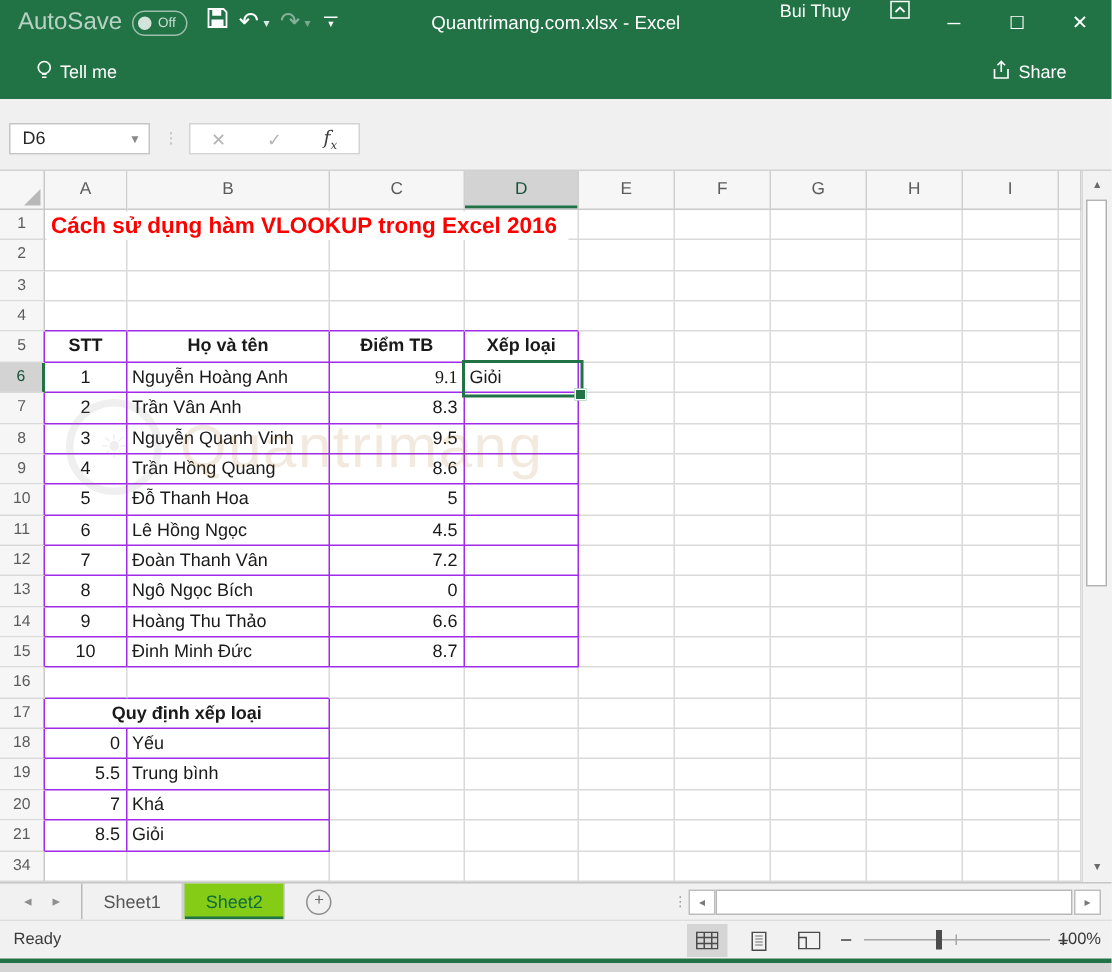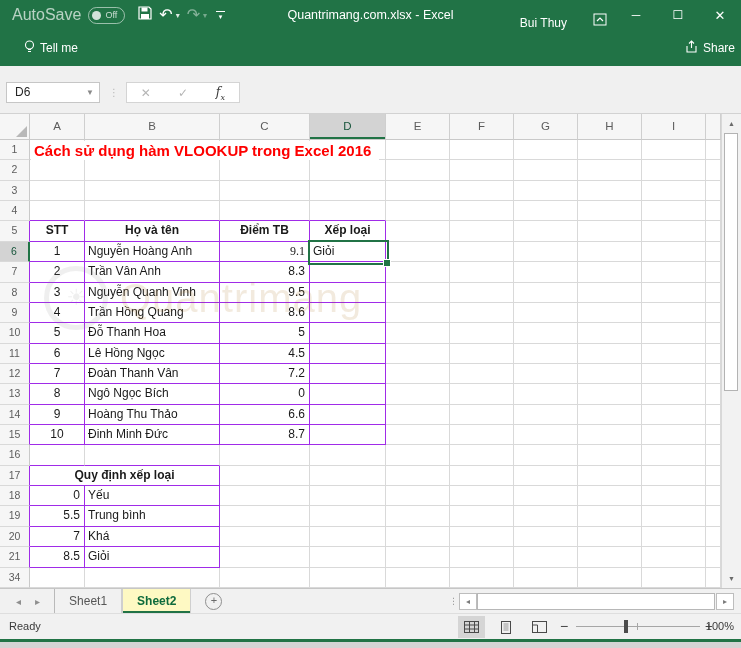--- a/index.html
+++ b/index.html
@@ -20,32 +20,32 @@
   .autosave-knob{width:9px;height:9px;border-radius:50%;background:rgba(255,255,255,.8);}
   .autosave-state{font-size:9px;color:rgba(255,255,255,.75);}
   .qat-btn{font-size:15px;line-height:30px;color:#fff;}
   .qat-caret{font-size:8px;color:rgba(255,255,255,.85);margin-left:-4px;}
   .dim{opacity:.45;}
   .custom-qat{display:flex;flex-direction:column;align-items:center;margin-left:2px;}
   .custom-qat .bar{width:9px;height:0;border-top:1px solid #fff;margin-bottom:2px;}
   .custom-qat .v{font-size:7px;line-height:5px;color:#fff;}
   .tb-title{position:absolute;left:0;top:0;width:741px;height:30px;text-align:center;
     font-size:12.5px;line-height:30px;color:#fff;pointer-events:none;}
-  .tb-right{position:absolute;right:0;top:0;height:30px;display:flex;align-items:flex-end;}
+  .tb-right{position:absolute;right:0;top:0;height:30px;display:flex;align-items:flex-start;}
   .tb-user{font-size:12px;margin-right:18px;}
   .ribbon-disp{width:30px;text-align:center;}
   .winbtn{width:42px;height:30px;display:flex;align-items:center;justify-content:center;font-size:12px;color:#fff;}
 
   
   .ribbontabs{position:absolute;top:30px;left:0;width:741px;height:36px;background:#217346;
     display:flex;align-items:center;color:#fff;font-size:12px;}
   .rtab{padding:0 2px;margin-left:26px;line-height:36px;white-space:nowrap;cursor:default;}
   .rtab:first-child{margin-left:28px;}
   .tellme{display:flex;align-items:center;gap:5px;margin-left:24px;}
-  .share{display:flex;align-items:center;gap:5px;margin-left:auto;margin-right:6px;}
+  .share{display:flex;align-items:center;gap:5px;margin-left:auto;margin-right:30px;}
   .licon{display:inline-block;}
 
   
   .formulaband{position:absolute;top:66px;left:0;width:741px;height:48px;background:#f0f0f0;
     border-bottom:1px solid #d2d2d2;box-sizing:border-box;}
   .namebox{position:absolute;left:6px;top:16px;width:94px;height:21px;background:#fff;
     border:1px solid #c6c6c6;box-sizing:border-box;font-size:12px;color:#262626;
     line-height:19px;padding-left:8px;}
   .namebox .nb-caret{position:absolute;right:5px;top:0;font-size:8px;color:#8a8a8a;line-height:19px;}
   .fb-dots{position:absolute;left:109px;top:16px;height:21px;color:#b8b8b8;font-size:10px;line-height:21px;letter-spacing:0;}
@@ -103,21 +103,21 @@
   .vs-down{bottom:1px;}
   .vs-thumb{position:absolute;left:2px;top:19px;width:14px;height:258px;background:#fff;
     border:1px solid #b3b3b3;box-sizing:border-box;}
 
   
   .tabbar{position:absolute;top:588px;left:0;width:741px;height:25px;background:#f1f1f1;
     border-top:1px solid #c6c6c6;box-sizing:border-box;display:flex;align-items:stretch;font-size:12px;}
   .nav-arrows{display:flex;align-items:center;gap:14px;padding:0 14px 0 16px;color:#8f8f8f;font-size:10px;}
   .tab-divider{width:1px;background:#b9b9b9;margin:0;}
   .sheettab{display:flex;align-items:center;padding:0 14px;color:#565656;border-right:1px solid #cfcfcf;}
-  .sheettab.active{background:#fef9c3;color:#0e6b3c;font-weight:bold;border-left:1px solid #cfcfcf;
+  .sheettab.active{background:#84cc16;color:#0e6b3c;font-weight:normal;border-left:1px solid #cfcfcf;
     box-shadow:inset 0 -2px 0 #217346;}
   .addsheet{display:flex;align-items:center;margin-left:14px;}
   .addsheet .circ{width:15px;height:15px;border:1px solid #8f8f8f;border-radius:50%;color:#6a6a6a;
     font-size:11px;line-height:13px;text-align:center;}
   .hs-dots{position:absolute;left:449px;top:0;height:25px;line-height:25px;color:#9a9a9a;font-size:9px;}
   .hs-left{position:absolute;left:459px;top:4px;width:18px;height:17px;background:#fff;border:1px solid #bdbdbd;
     box-sizing:border-box;text-align:center;font-size:8px;color:#7a7a7a;line-height:15px;}
   .hs-thumb{position:absolute;left:477px;top:4px;width:238px;height:17px;background:#fff;
     border:1px solid #b7b7b7;box-sizing:border-box;}
   .hs-right{position:absolute;left:716px;top:4px;width:18px;height:17px;background:#fff;border:1px solid #bdbdbd;

